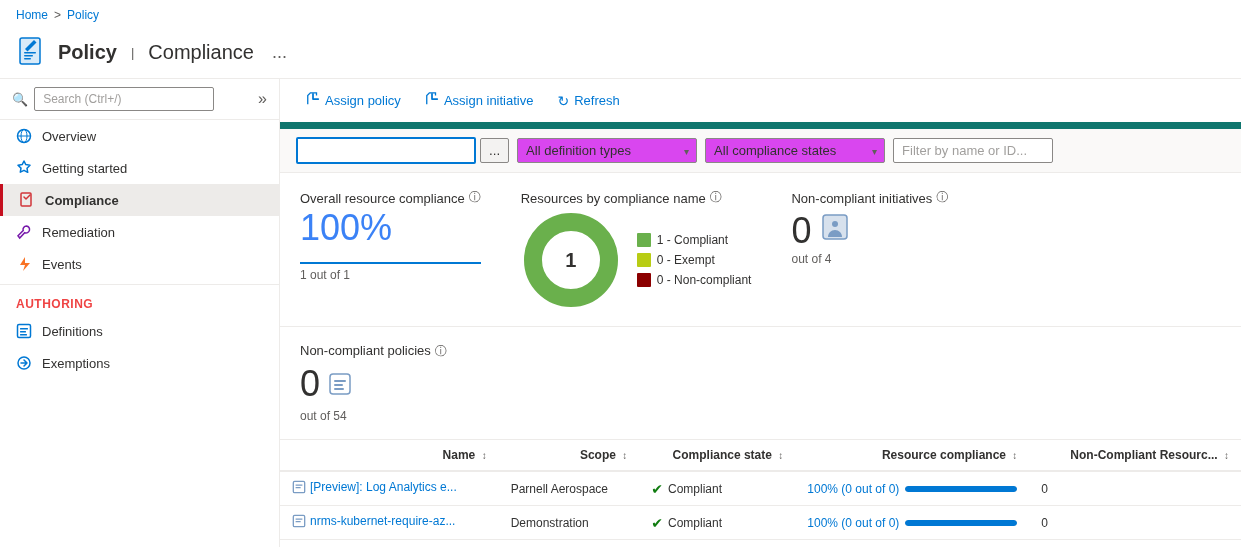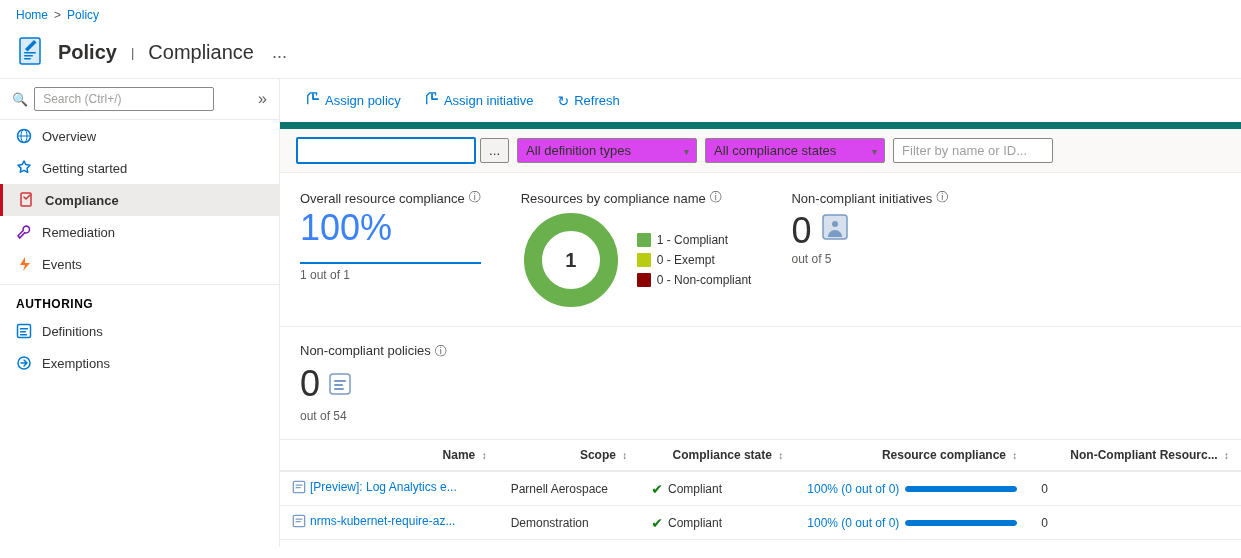--- a/index.html
+++ b/index.html
@@ -19,21 +19,21 @@
     
     .sidebar { width: 280px; border-right: 1px solid #edebe9; overflow-y: auto; flex-shrink: 0; }
     .search-box { display: flex; align-items: center; padding: 8px 12px; gap: 6px; border-bottom: 1px solid #edebe9; }
     .search-box input { border: 1px solid #8a8886; border-radius: 2px; padding: 4px 8px; font-size: 12px; width: 180px; color: #605e5c; }
     .search-box input::placeholder { color: #a19f9d; }
     .collapse-btn { margin-left: auto; cursor: pointer; color: #605e5c; font-size: 16px; }
 
     .nav-item { display: flex; align-items: center; padding: 8px 16px; gap: 10px; cursor: pointer; color: #323130; font-size: 13px; }
     .nav-item.active { background: #edebe9; font-weight: 600; border-left: 3px solid #c50f1f; }
     .nav-icon { width: 16px; height: 16px; display: flex; align-items: center; justify-content: center; flex-shrink: 0; }
-    .nav-section-title { padding: 12px 16px 4px; font-size: 12px; font-weight: 600; color: #000000; text-transform: uppercase; letter-spacing: 0.5px; border-top: 1px solid #edebe9; margin-top: 4px; }
+    .nav-section-title { padding: 12px 16px 4px; font-size: 12px; font-weight: 600; color: #ef4444; text-transform: uppercase; letter-spacing: 0.5px; border-top: 1px solid #edebe9; margin-top: 4px; }
 
     
     .main { flex: 1; overflow-y: auto; }
 
     
     .toolbar { display: flex; align-items: center; padding: 8px 16px; gap: 4px; border-bottom: 7px solid #0f766e; }
     .toolbar-btn { display: flex; align-items: center; gap: 5px; padding: 5px 10px; border: none; background: none; color: #0078d4; font-size: 13px; cursor: pointer; border-radius: 2px; }
 
     
     .filters-row { display: flex; align-items: center; padding: 8px 16px; gap: 8px; border-bottom: 1px solid #edebe9; background: #faf9f8; }
@@ -309,21 +309,21 @@
           <span style="font-size:36px;font-weight:300;">0</span>
           <span>
             <svg width="32" height="32" viewBox="0 0 32 32">
                 <rect x="4" y="4" width="24" height="24" rx="3" fill="#7a9cc4" opacity="0.3"></rect>
                 <rect x="4" y="4" width="24" height="24" rx="3" fill="none" stroke="#7a9cc4" stroke-width="1.5"></rect>
                 <circle cx="16" cy="13" r="3" fill="#7a9cc4"></circle>
                 <path d="M9 26c0-3.9 3.1-7 7-7s7 3.1 7 7" fill="#7a9cc4"></path>
               </svg>
           </span>
         </div>
-        <div class="stat-sub">out of 5</div>
+        <div class="stat-sub">out of 4</div>
       </div>
     </div>
 
     <div class="policies-section">
       <div class="policies-header">
         <span>Non-compliant policies</span>
         <span class="stat-info">ⓘ</span>
       </div>
       <div class="policies-value">
         <span>0</span>

